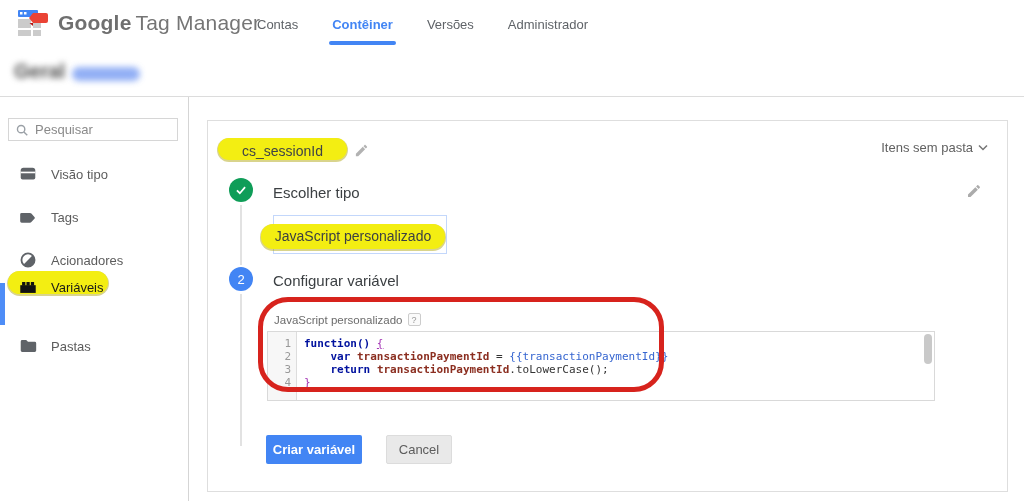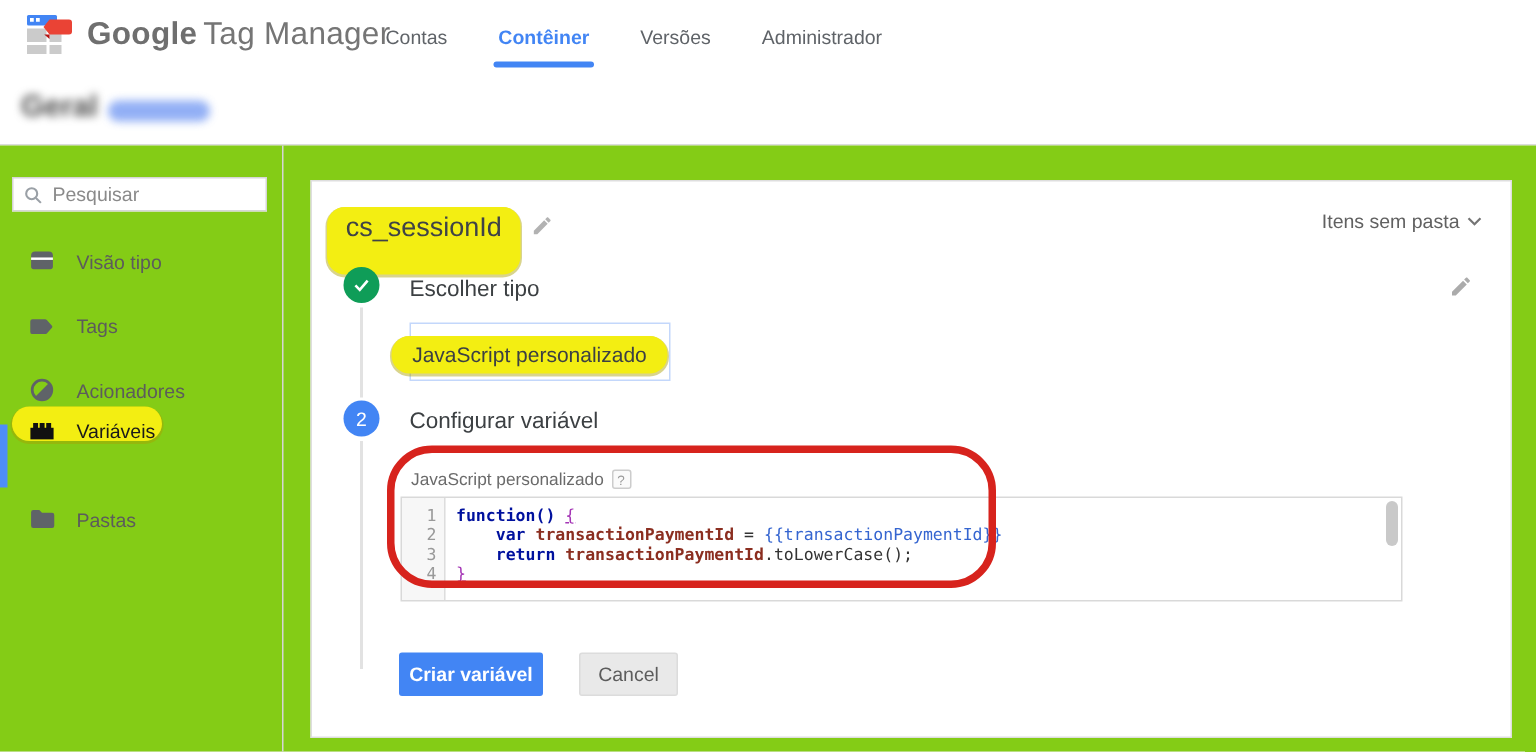--- a/index.html
+++ b/index.html
@@ -15,36 +15,36 @@
   .tab { position:relative; height:48px; display:flex; align-items:center; padding:0 17px; font-size:13px; color:#5f6368; cursor:pointer; }
   .tab.active { color:#4285f4; font-weight:bold; }
   .tab.active::after { content:""; position:absolute; left:14px; right:14px; bottom:3px; height:4px; background:#4285f4; border-radius:2px; }
 
   
   .subheader { position:absolute; left:0; top:48px; width:1024px; height:49px; background:#fff; border-bottom:1px solid #dcdcdc; }
   .crumb-title { position:absolute; left:14px; top:12px; font-size:20px; font-weight:bold; color:#4a4a4a; filter:blur(3px); }
   .crumb-link { position:absolute; left:72px; top:19px; width:68px; height:14px; background:#6e95f2; border-radius:7px; filter:blur(3px); opacity:.75; }
 
   
-  .page { position:absolute; left:0; top:97px; width:1024px; height:404px; background:#84cc16; }
+  .page { position:absolute; left:0; top:97px; width:1024px; height:404px; background:#ffffff; }
   .sidebar { position:absolute; left:0; top:0; width:189px; height:404px; border-right:1px solid #d5d5d5; }
   .searchbox { position:absolute; left:8px; top:21px; width:170px; height:23px; background:#fff; border:1px solid #d6d6d6; display:flex; align-items:center; padding:0 6px; }
   .searchbox input { border:none; outline:none; width:130px; font-size:13px; color:#444; background:transparent; font-family:"Liberation Sans",sans-serif; }
   .searchbox input::placeholder { color:#8a8a8a; }
   .side-item { position:absolute; left:0; width:188px; height:28px; display:flex; align-items:center; cursor:pointer; }
   .side-item .sicon { width:20px; height:20px; margin-left:18px; flex:0 0 20px; }
   .side-item .slabel { margin-left:13px; font-size:13px; color:#5c5c5c; }
   .hl-pill { background:#f3ee12; border-radius:12px; box-shadow:0 1px 0 1px rgba(170,160,0,.45); }
   .side-hl { position:absolute; left:8px; top:-2px; width:100px; height:23px; z-index:0; }
   .side-item .rel { position:relative; z-index:1; display:flex; align-items:center; }
   .blue-bar { position:absolute; left:0; top:186px; width:5px; height:42px; background:#4e8df7; }
 
   
   .card { position:absolute; left:207px; top:23px; width:801px; height:372px; background:#fff; border:1px solid #dedede; }
-  .title-pill { position:absolute; left:10px; top:17px; width:129px; height:45px; line-height:27px; text-align:center; font-size:18px; color:#3f4347; }
+  .title-pill { position:absolute; left:10px; top:17px; width:129px; height:22px; line-height:27px; text-align:center; font-size:14px; color:#3f4347; }
   .title-pencil { position:absolute; left:146px; top:22px; width:15px; height:15px; opacity:.55; }
   .folder-dd { position:absolute; right:19px; top:19px; font-size:13px; color:#616161; display:flex; align-items:center; cursor:pointer; }
   .folder-dd svg { margin-left:5px; }
 
   .step-circle { position:absolute; left:21px; width:24px; height:24px; border-radius:50%; display:flex; align-items:center; justify-content:center; color:#fff; font-size:13px; }
   .step-green { top:57px; background:#0f9d58; }
   .step-blue { top:146px; background:#4285f4; }
   .step-label { position:absolute; left:65px; font-size:15px; color:#3c4043; }
   .connector { position:absolute; left:32px; width:2px; background:#e2e2e2; }
   .conn1 { top:84px; height:60px; }

